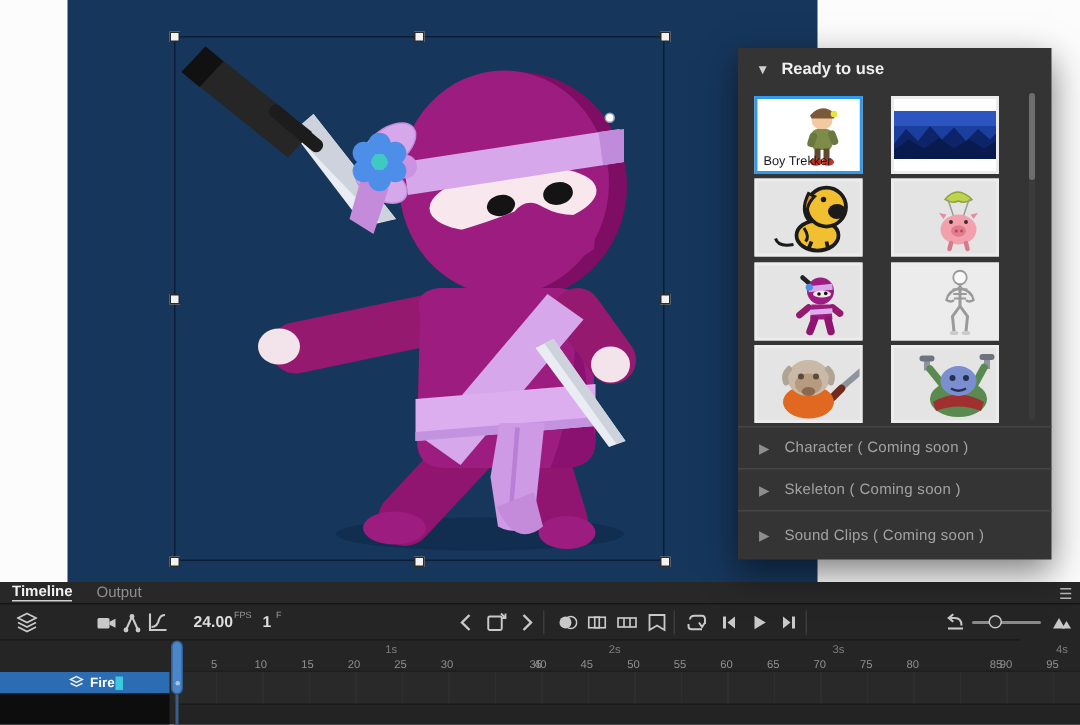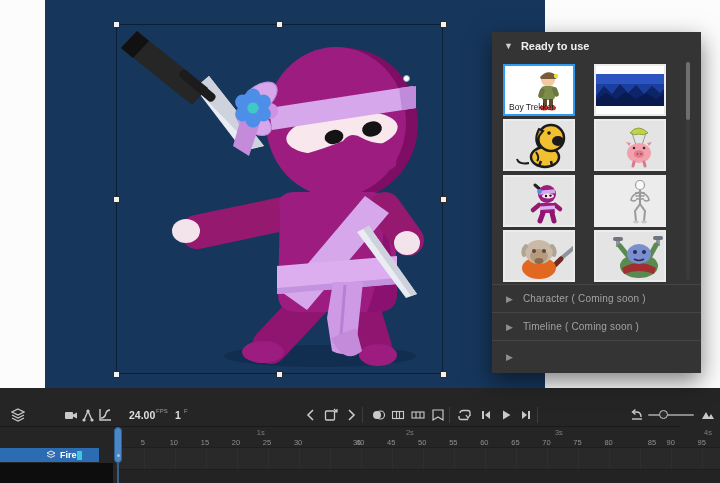--- a/index.html
+++ b/index.html
@@ -46,21 +46,21 @@
 
   #ruler-seconds { left:116px; top:427px; width:604px; height:10px; }
   #ruler-frames  { left:116px; top:437px; width:604px; height:11px; border-bottom:1px solid #1E1E1E; }
   .snum,.fnum { position:absolute; transform:translateX(-50%); color:#8F8F8F; font-size:7.5px; top:1px; }
   .snum { color:#7E7E7E; }
   #frame-strip { left:116px; top:448px; width:604px; height:22px;
     background:repeating-linear-gradient(90deg,#292929 0 30px,#2E2E2E 30px 31px);
     background-position:-2px 0; border-bottom:1px solid #1C1C1C; }
   #strip-below { left:116px; top:471px; width:604px; height:12px; background:#232323; }
 
-  #layer-row-fire { left:0; top:448px; width:99px; height:14px; background:#2B6CB3;
+  #layer-row-fire { left:0; top:448px; width:113px; height:14px; background:#2B6CB3;
     display:flex; align-items:center; }
   #layer-row-fire .layer-name { color:#FFFFFF; font-size:9px; font-weight:bold; margin-left:4px; }
   #layer-color-chip { position:absolute; left:77px; top:2.5px; width:5px; height:9px; background:#3BC9DB; }
 
   #playhead { left:114px; top:427px; width:8px; height:36px; background:#4A86C8;
     border:1px solid #2F5F93; border-radius:4px; z-index:4; }
   #playhead-knob { position:absolute; left:1.5px; top:26px; width:3px; height:3px; border-radius:50%; background:#A9C2DC; }
   #playhead-stem { left:117px; top:463px; width:2px; height:20px; background:#3A5E86; z-index:2; }
 
   .zoom-track { position:absolute; top:11px; width:46px; height:2px; background:#8A8A8A; border-radius:1px; }
@@ -267,28 +267,34 @@
 
   <div id="assets-scrolltrack" class="abs"></div>
   <div id="assets-scrollthumb" class="abs"></div>
 
   <div class="section-row abs" style="top:252px">
     <span class="chev">▶</span>
     <span class="sec-label">Character ( Coming soon )</span>
   </div>
   <div class="section-row abs" style="top:280px">
     <span class="chev">▶</span>
-    <span class="sec-label">Timeline ( Coming soon )</span>
+    <span class="sec-label">Skeleton ( Coming soon )</span>
   </div>
   <div class="section-row abs" style="top:308px;height:33px">
     <span class="chev">▶</span>
+    <span class="sec-label">Sound Clips ( Coming soon )</span>
   </div>
 </div>
 
 <div id="timeline-panel" class="abs">
+  <div id="tl-tabbar" class="abs">
+    <span class="tl-tab active">Timeline</span>
+    <span class="tl-tab">Output</span>
+    <span id="tl-menu-icon">☰</span>
+  </div>
 
   <div id="tl-toolbar" class="abs">
 
     <span class="ticon" style="left:11px">
       <svg viewBox="0 0 14 14">
           <path d="M7,1 L13,4 L7,7 L1,4 Z" fill="none" stroke="#C9C9C9" stroke-width="1.2"></path>
           <path d="M1,7 L7,10 L13,7 M1,10 L7,13 L13,10" fill="none" stroke="#C9C9C9" stroke-width="1.2"></path>
         </svg>
     </span>
     <span class="ticon" style="left:64px">
@@ -419,21 +425,21 @@
     <span class="fnum" style="left: 213.14px; margin-left: 28px;">35</span>
     <span class="fnum" style="left: 244.19px;">40</span>
     <span class="fnum" style="left: 275.24px;">45</span>
     <span class="fnum" style="left: 306.29px;">50</span>
     <span class="fnum" style="left: 337.34px;">55</span>
     <span class="fnum" style="left: 368.39px;">60</span>
     <span class="fnum" style="left: 399.44px;">65</span>
     <span class="fnum" style="left: 430.49px;">70</span>
     <span class="fnum" style="left: 461.54px;">75</span>
     <span class="fnum" style="left: 492.59px;">80</span>
-    <span class="fnum" style="left: 536px;">85</span>
+    <span class="fnum" style="left: 548px;">85</span>
     <span class="fnum" style="left: 554.69px;">90</span>
     <span class="fnum" style="left: 585.74px;">95</span>
   </div>
 <div id="frame-strip" class="abs"></div>
 <div id="strip-below" class="abs"></div>
 <div id="layers-area-bottom" class="abs"></div>
 
 <div id="layer-row-fire" class="abs">
   <svg style="margin-left:46px" width="10" height="10" viewBox="0 0 10 10">
     <path d="M1,3 L5,1 L9,3 L5,5 Z" fill="none" stroke="#EAEAEA" stroke-width="1"></path>

